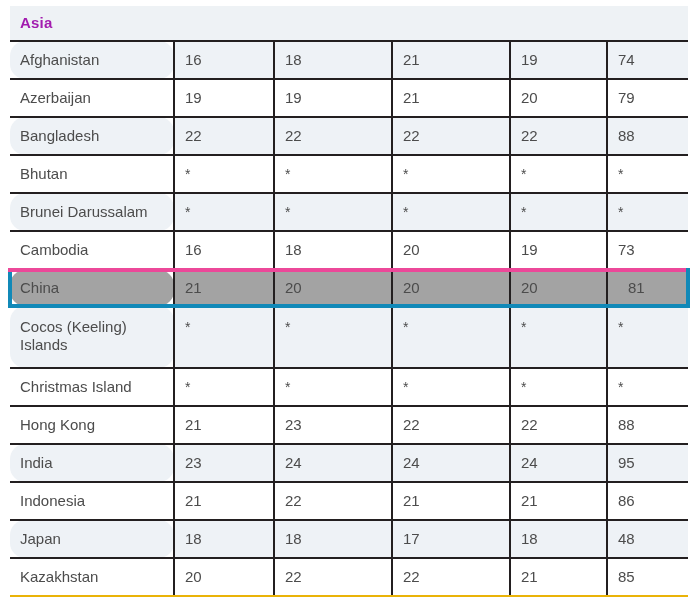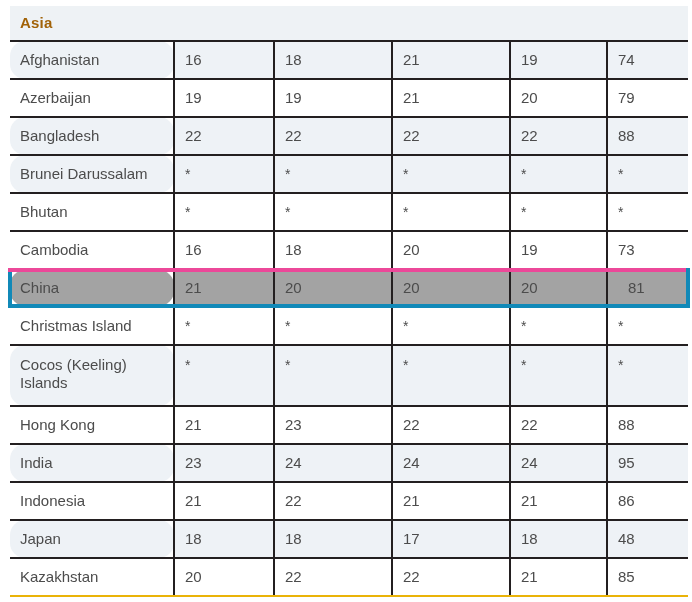--- a/index.html
+++ b/index.html
@@ -35,21 +35,21 @@
   col.c-m4      { width:  97px; }
   col.c-total   { width:  81px; }
 
   tr.region-header-row td {
     background: #eef2f5;
     border: none;
     border-bottom: 2px solid #231f20;
     padding: 8px 10px 9px 10px;
     font-size: 15px;
     font-weight: bold;
-    color: #a16207;
+    color: #a21caf;
     letter-spacing: .2px;
   }
 
   tr.data-row td {
     border-bottom: 2px solid #231f20;
     border-right: 2px solid #231f20;
     padding: 9px 10px 9px 10px;
     font-size: 15px;
     color: #4c4c4c;
     vertical-align: top;
@@ -153,57 +153,57 @@
           <td>
             <span class="val">22</span>
           </td>
           <td>
             <span class="val">22</span>
           </td>
           <td>
             <span class="val">88</span>
           </td>
         </tr>
+        <tr class="data-row plain">
+          <td class="country-cell">Bhutan</td>
+          <td>
+            <span class="val star">*</span>
+          </td>
+          <td>
+            <span class="val star">*</span>
+          </td>
+          <td>
+            <span class="val star">*</span>
+          </td>
+          <td>
+            <span class="val star">*</span>
+          </td>
+          <td>
+            <span class="val star">*</span>
+          </td>
+        </tr>
         <tr class="data-row shade">
           <td class="country-cell">Brunei Darussalam</td>
           <td>
             <span class="val star">*</span>
           </td>
           <td>
             <span class="val star">*</span>
           </td>
           <td>
             <span class="val star">*</span>
           </td>
           <td>
             <span class="val star">*</span>
           </td>
           <td>
             <span class="val star">*</span>
           </td>
         </tr>
         <tr class="data-row plain">
-          <td class="country-cell">Bhutan</td>
-          <td>
-            <span class="val star">*</span>
-          </td>
-          <td>
-            <span class="val star">*</span>
-          </td>
-          <td>
-            <span class="val star">*</span>
-          </td>
-          <td>
-            <span class="val star">*</span>
-          </td>
-          <td>
-            <span class="val star">*</span>
-          </td>
-        </tr>
-        <tr class="data-row plain">
           <td class="country-cell">Cambodia</td>
           <td>
             <span class="val">16</span>
           </td>
           <td>
             <span class="val">18</span>
           </td>
           <td>
             <span class="val">20</span>
           </td>
@@ -225,40 +225,40 @@
           <td>
             <span class="val">20</span>
           </td>
           <td>
             <span class="val">20</span>
           </td>
           <td>
             <span class="val">81</span>
           </td>
         </tr>
-        <tr class="data-row plain">
-          <td class="country-cell">Christmas Island</td>
-          <td>
-            <span class="val star">*</span>
-          </td>
-          <td>
-            <span class="val star">*</span>
-          </td>
-          <td>
-            <span class="val star">*</span>
-          </td>
-          <td>
-            <span class="val star">*</span>
-          </td>
-          <td>
-            <span class="val star">*</span>
-          </td>
-        </tr>
         <tr class="data-row shade tall">
           <td class="country-cell">Cocos (Keeling) Islands</td>
+          <td>
+            <span class="val star">*</span>
+          </td>
+          <td>
+            <span class="val star">*</span>
+          </td>
+          <td>
+            <span class="val star">*</span>
+          </td>
+          <td>
+            <span class="val star">*</span>
+          </td>
+          <td>
+            <span class="val star">*</span>
+          </td>
+        </tr>
+        <tr class="data-row plain">
+          <td class="country-cell">Christmas Island</td>
           <td>
             <span class="val star">*</span>
           </td>
           <td>
             <span class="val star">*</span>
           </td>
           <td>
             <span class="val star">*</span>
           </td>
           <td>

